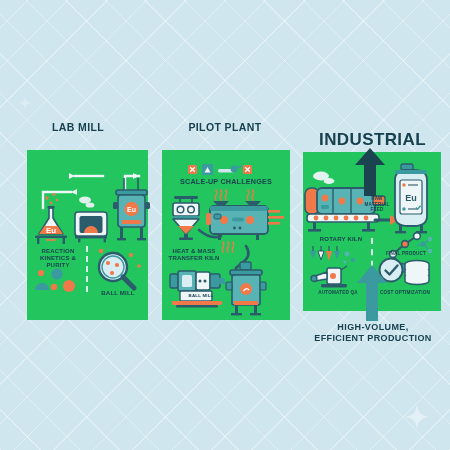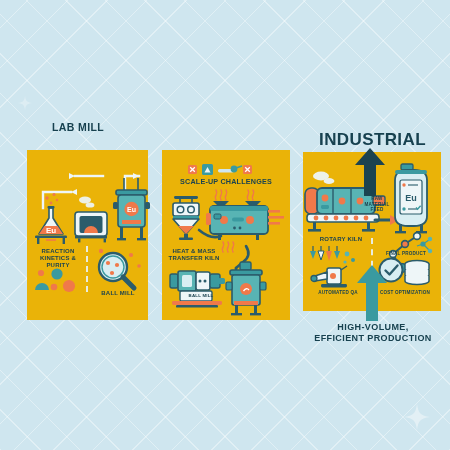--- a/index.html
+++ b/index.html
@@ -26,21 +26,21 @@
   .col-title{
     position:absolute;text-align:center;
     font-weight:bold;color:#17414f;
     letter-spacing:.4px;line-height:1.12;
   }
   #title-lab{left:8px;top:122px;width:140px;font-size:10.5px;}
   #title-pilot{left:155px;top:122px;width:140px;font-size:10.5px;}
   #title-industrial{left:300px;top:130px;width:145px;font-size:17px;}
 
   
-  .panel{position:absolute;background:#eab308;}
+  .panel{position:absolute;background:#22c55e;}
   #panel-lab{left:27px;top:150px;width:121px;height:170px;}
   #panel-pilot{left:162px;top:150px;width:128px;height:170px;}
   #panel-industrial{left:303px;top:152px;width:138px;height:159px;}
 
   .panel-label{
     position:absolute;font-weight:bold;color:#1b4350;
     text-align:center;line-height:1.18;letter-spacing:.2px;
   }
 
   
@@ -69,20 +69,21 @@
         <path d="M13 0 C14.4 9.6 16.4 11.6 26 13 C16.4 14.4 14.4 16.4 13 26 C11.6 16.4 9.6 14.4 0 13 C9.6 11.6 11.6 9.6 13 0 Z" fill="#eaf4f8"></path>
       </svg>
   </div>
   <div class="sparkle" style="left:18px;top:96px;width:14px;height:14px;opacity:.55;">
     <svg width="14" height="14" viewBox="0 0 26 26">
         <path d="M13 0 C14.4 9.6 16.4 11.6 26 13 C16.4 14.4 14.4 16.4 13 26 C11.6 16.4 9.6 14.4 0 13 C9.6 11.6 11.6 9.6 13 0 Z" fill="#eaf4f8"></path>
       </svg>
   </div>
 
   <div class="col-title" id="title-lab">LAB MILL</div>
+  <div class="col-title" id="title-pilot">PILOT PLANT</div>
   <div class="col-title" id="title-industrial" style="white-space:pre-line;">INDUSTRIAL
 PRODUCTION</div>
 
   <div class="panel" id="panel-lab">
 
     <svg class="ov" width="121" height="170" viewBox="0 0 121 170">
       <g fill="none" stroke="#eef6f8" stroke-width="2.4" stroke-linecap="square">
         <path d="M16 58 L16 42 L44 42"></path>
         <path d="M76 26 L48 26"></path>
         <path d="M98 40 L98 26 L112 26"></path>

